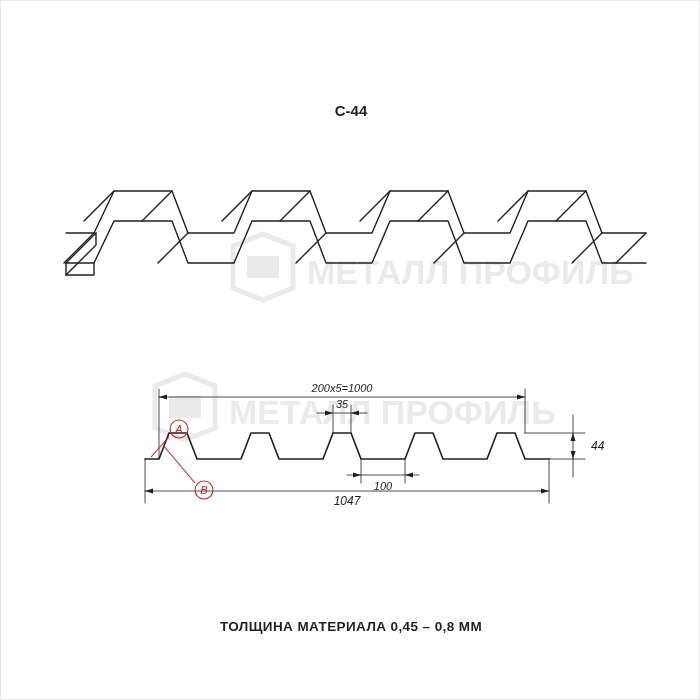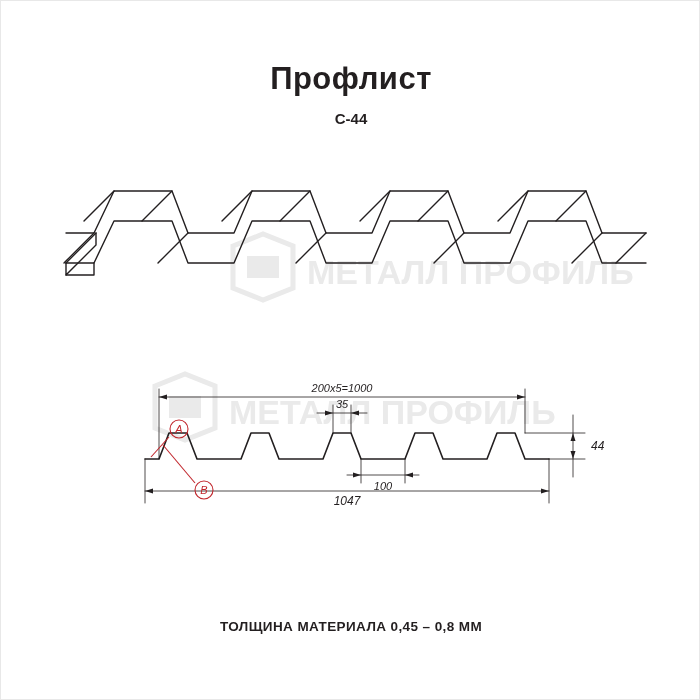--- a/index.html
+++ b/index.html
@@ -36,21 +36,20 @@
   }
   .subtitle {
     position: absolute;
     left: 0;
     top: 101px;
     width: 700px;
     text-align: center;
     font-size: 15px;
     font-weight: bold;
     color: #231f20;
-    margin-top: 8px;
   }
   .footnote {
     position: absolute;
     left: 0;
     top: 618px;
     width: 700px;
     text-align: center;
     font-size: 13.5px;
     font-weight: bold;
     letter-spacing: 0.4px;
@@ -79,21 +78,20 @@
   .wm-1 { left: 228px; top: 225px; }
   .wm-2 { left: 150px; top: 365px; }
   svg { display: block; overflow: visible; }
   text { font-family: "Liberation Sans", sans-serif; }
 </style>
 </head>
 <body>
 
 <div class="page">
 
-  <div class="title">Профлист</div>
   <div class="subtitle">C-44</div>
 
   <div class="wm wm-1">
     <svg width="320" height="90" viewBox="0 0 320 90">
       <g fill="#eaeaea">
         <path d="M4 20 L34 8 L64 20 L64 62 L34 74 L4 62 Z" fill="none" stroke="#eaeaea" stroke-width="5"></path>
         <rect x="18" y="30" width="32" height="22" fill="#eaeaea"></rect>
       </g>
       <text x="78" y="58" font-size="34" font-weight="bold" fill="#eaeaea">МЕТАЛЛ ПРОФИЛЬ</text>
     </svg>

